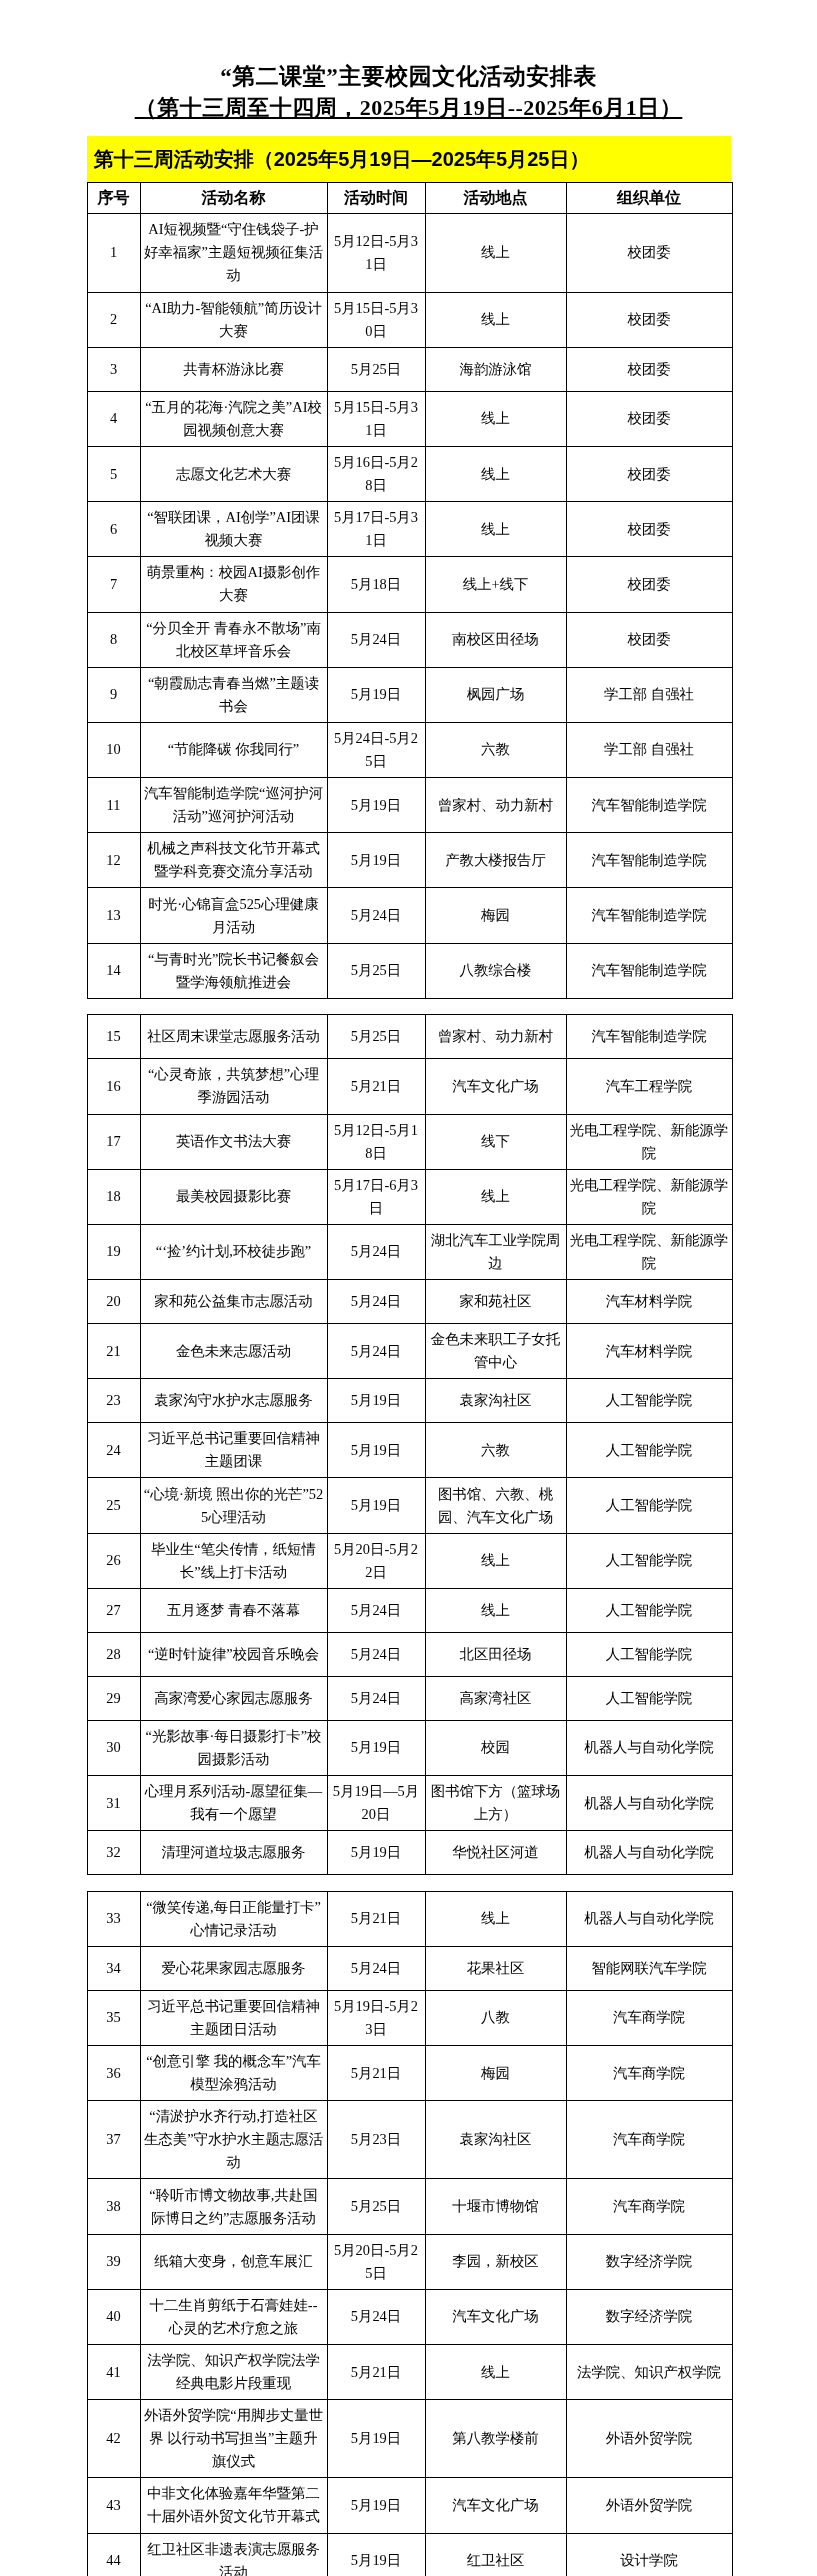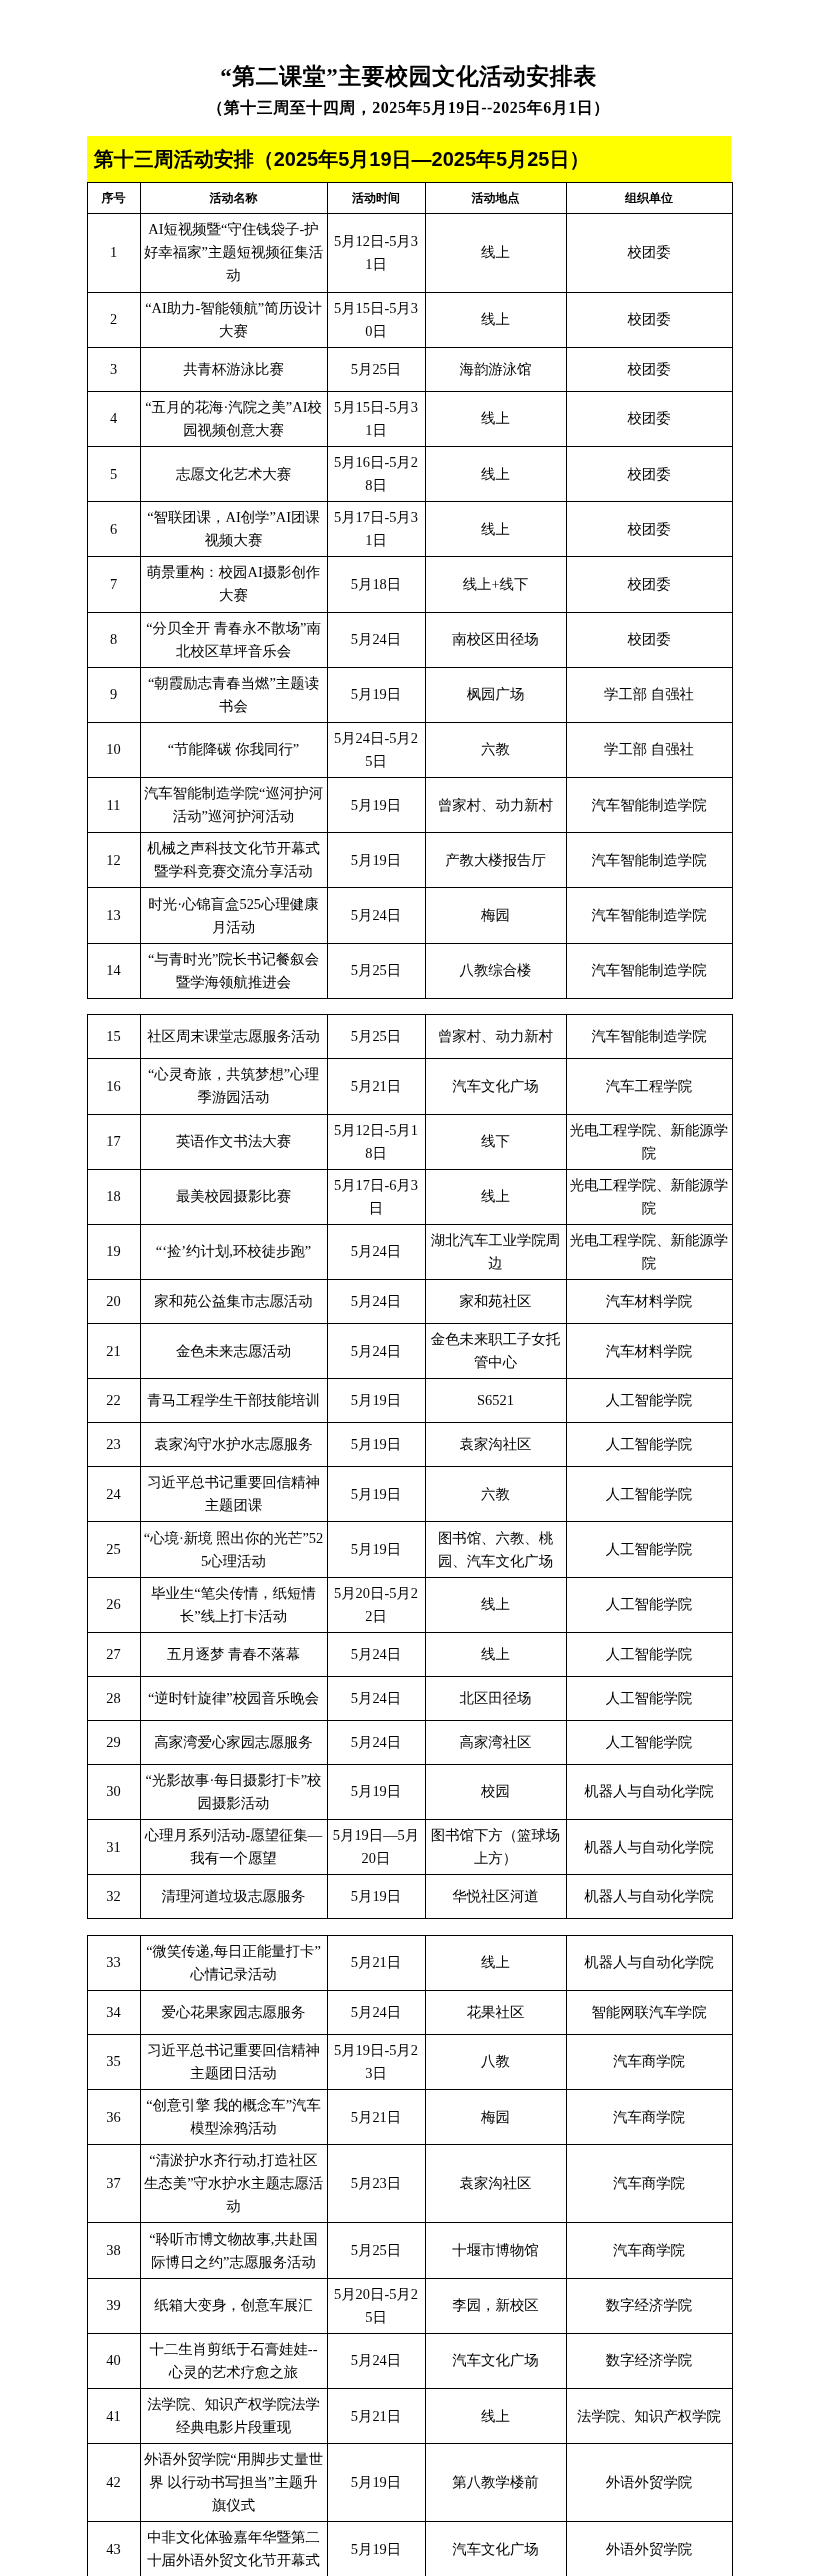--- a/index.html
+++ b/index.html
@@ -11,21 +11,21 @@
   }
   .page{width:817px;padding-top:47px;padding-bottom:20.6px;}
   .doc-title{
     text-align:center;
     font-weight:bold;
     line-height:31px;
     font-size:23px;
     letter-spacing:0.5px;
     margin-top:14px;
   }
-  .doc-title .line2{font-size:16px;}
+  .doc-title .line2{font-size:22px;text-decoration:underline;}
   .content{
     width:644px;
     margin:13.4px auto 0 auto;
   }
   .section-bar{
     background:var(--section-bg,#ffff00);
     width:100%;
     display:flex;
     align-items:center;
     box-sizing:border-box;
@@ -44,21 +44,21 @@
   }
   table.sched th, table.sched td{
     border:1px solid #000;
     text-align:center;
     vertical-align:middle;
     padding:4.1px 3.1px;
     box-sizing:border-box;
     word-break:break-all;
   }
   table.sched th{
-    font-size:12px;
+    font-size:16px;
     font-weight:bold;
     height:31px;
     padding:2.1px 1px;
   }
   table.sched td{
     font-size:14.4px;
     line-height:23px;
     height:44px;
   }
   col.c-no{width:53px;}
@@ -252,27 +252,20 @@
     <td>汽车材料学院</td>
   </tr>
           <tr>
     <td>21</td>
     <td>金色未来志愿活动</td>
     <td>5月24日</td>
     <td>金色未来职工子女托管中心</td>
     <td>汽车材料学院</td>
   </tr>
           <tr>
-    <td>22</td>
-    <td>青马工程学生干部技能培训</td>
-    <td>5月19日</td>
-    <td>S6521</td>
-    <td>人工智能学院</td>
-  </tr>
-          <tr>
     <td>23</td>
     <td>袁家沟守水护水志愿服务</td>
     <td>5月19日</td>
     <td>袁家沟社区</td>
     <td>人工智能学院</td>
   </tr>
           <tr>
     <td>24</td>
     <td>习近平总书记重要回信精神主题团课</td>
     <td>5月19日</td>

